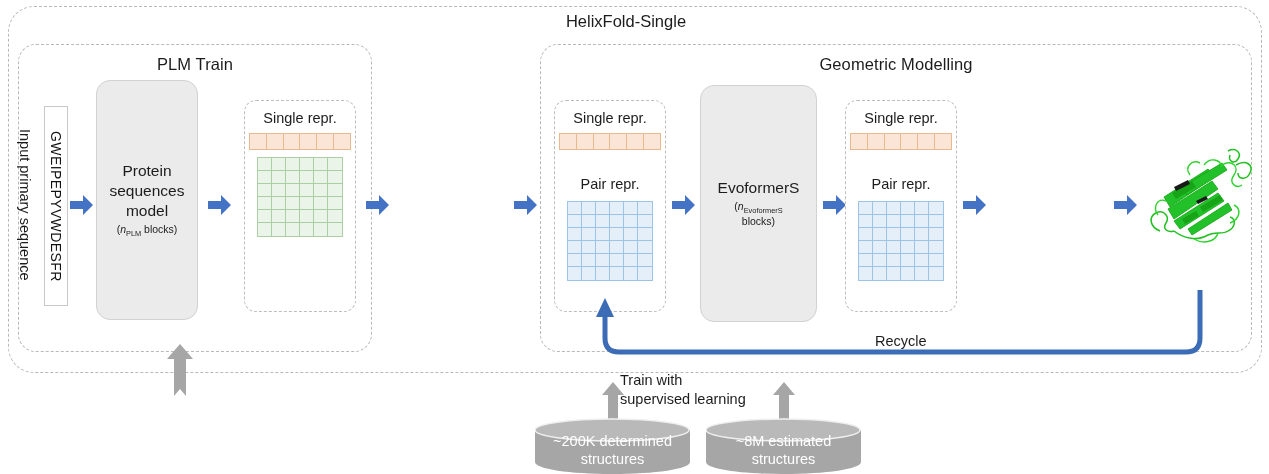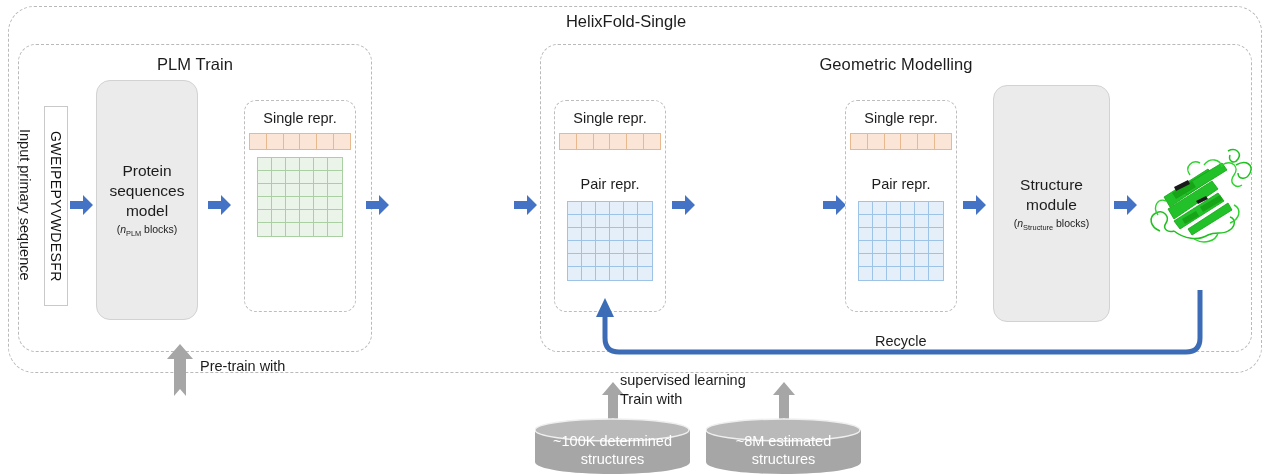--- a/index.html
+++ b/index.html
@@ -242,20 +242,26 @@
         <span style="background: rgb(228, 239, 250); border-right: none; border-bottom: none;"></span>
       </div>
   </div>
 
   <div class="abs arrow-r" style="left:672px; top:194px;">
     <svg width="24" height="22" viewBox="0 0 24 22">
         <path d="M0 7 H13 V1 L23 11 L13 21 V15 H0 Z" fill="#4472c4"></path>
       </svg>
   </div>
 
+  <div class="abs module" style="left:700px; top:85px; width:115px; height:235px;">
+    <div>
+      <div>EvoformerS</div>
+      <span class="sub"><span>(</span><i>n</i><sub>EvoformerS</sub><br><span> blocks)</span></span>
+    </div>
+  </div>
 
   <div class="abs arrow-r" style="left:823px; top:194px;">
     <svg width="24" height="22" viewBox="0 0 24 22">
         <path d="M0 7 H13 V1 L23 11 L13 21 V15 H0 Z" fill="#4472c4"></path>
       </svg>
   </div>
 
   <div class="abs panel" style="left:845px; top:100px; width:110px; height:210px;">
     <div class="panel-label" style="margin-top:9px;">Single repr.</div>
     <div class="strip" id="strip-2" style="margin-top: 6px; width: 102px;">
@@ -306,27 +312,20 @@
         <span style="background: rgb(228, 239, 250); border-right: none; border-bottom: none;"></span>
       </div>
   </div>
 
   <div class="abs arrow-r" style="left:963px; top:194px;">
     <svg width="24" height="22" viewBox="0 0 24 22">
         <path d="M0 7 H13 V1 L23 11 L13 21 V15 H0 Z" fill="#4472c4"></path>
       </svg>
   </div>
 
-  <div class="abs module" style="left:993px; top:85px; width:115px; height:235px;">
-    <div>
-      <div>Structure</div>
-      <div>module</div>
-      <span class="sub"><span>(</span><i>n</i><sub>Structure</sub><span> blocks)</span></span>
-    </div>
-  </div>
 
   <div class="abs arrow-r" style="left:1114px; top:194px;">
     <svg width="24" height="22" viewBox="0 0 24 22">
         <path d="M0 7 H13 V1 L23 11 L13 21 V15 H0 Z" fill="#4472c4"></path>
       </svg>
   </div>
 
   <div class="abs" style="left:1144px; top:135px; width:118px; height:130px;">
     <svg width="118" height="130" viewBox="0 0 118 130">
       <g fill="none" stroke="#1fc01f" stroke-width="1.5" stroke-linejoin="round">
@@ -370,39 +369,38 @@
     </svg>
   </div>
   <div class="abs recycle-label" style="left:875px; top:333px;">Recycle</div>
 
   <div class="abs" style="left:167px; top:344px; width:26px; height:52px;">
     <svg width="26" height="52" viewBox="0 0 26 52">
       <path d="M13 0 L26 15 H19 V52 L13 45 L7 52 V15 H0 Z" fill="#a6a6a6"></path>
     </svg>
   </div>
   <div class="abs train-label" style="left:200px; top:357px; width:200px;">
-    <div>Pre-train with</div>
   </div>
 
   <div class="abs" style="left:602px; top:382px; width:22px; height:42px;">
     <svg width="22" height="42" viewBox="0 0 22 42">
       <path d="M11 0 L22 13 H16 V42 L11 36 L6 42 V13 H0 Z" fill="#a6a6a6"></path>
     </svg>
   </div>
   <div class="abs train-label" style="left:620px; top:371px; width:170px; text-align:left;">
+    <div>Train with</div>
     <div>supervised learning</div>
-    <div>Train with</div>
   </div>
   <div class="abs" style="left:535px; top:418px; width:155px; height:56px;">
     <svg width="155" height="56" viewBox="0 0 155 56" style="position:absolute;left:0;top:0;">
       <path d="M0 12 V44 C0 51 35 56 77 56 C120 56 155 51 155 44 V12 Z" fill="#a6a6a6"></path>
       <ellipse cx="77" cy="12" rx="77" ry="11" fill="#b9b9b9" stroke="#efefef" stroke-width="1.5"></ellipse>
     </svg>
     <div class="cyl-label">
-      <span>~100K determined</span>
+      <span>~200K determined</span>
       <span>structures</span>
     </div>
   </div>
 
   <div class="abs" style="left:773px; top:382px; width:22px; height:42px;">
     <svg width="22" height="42" viewBox="0 0 22 42">
       <path d="M11 0 L22 13 H16 V42 L11 36 L6 42 V13 H0 Z" fill="#a6a6a6"></path>
     </svg>
   </div>
   <div class="abs" style="left:706px; top:418px; width:155px; height:56px;">

